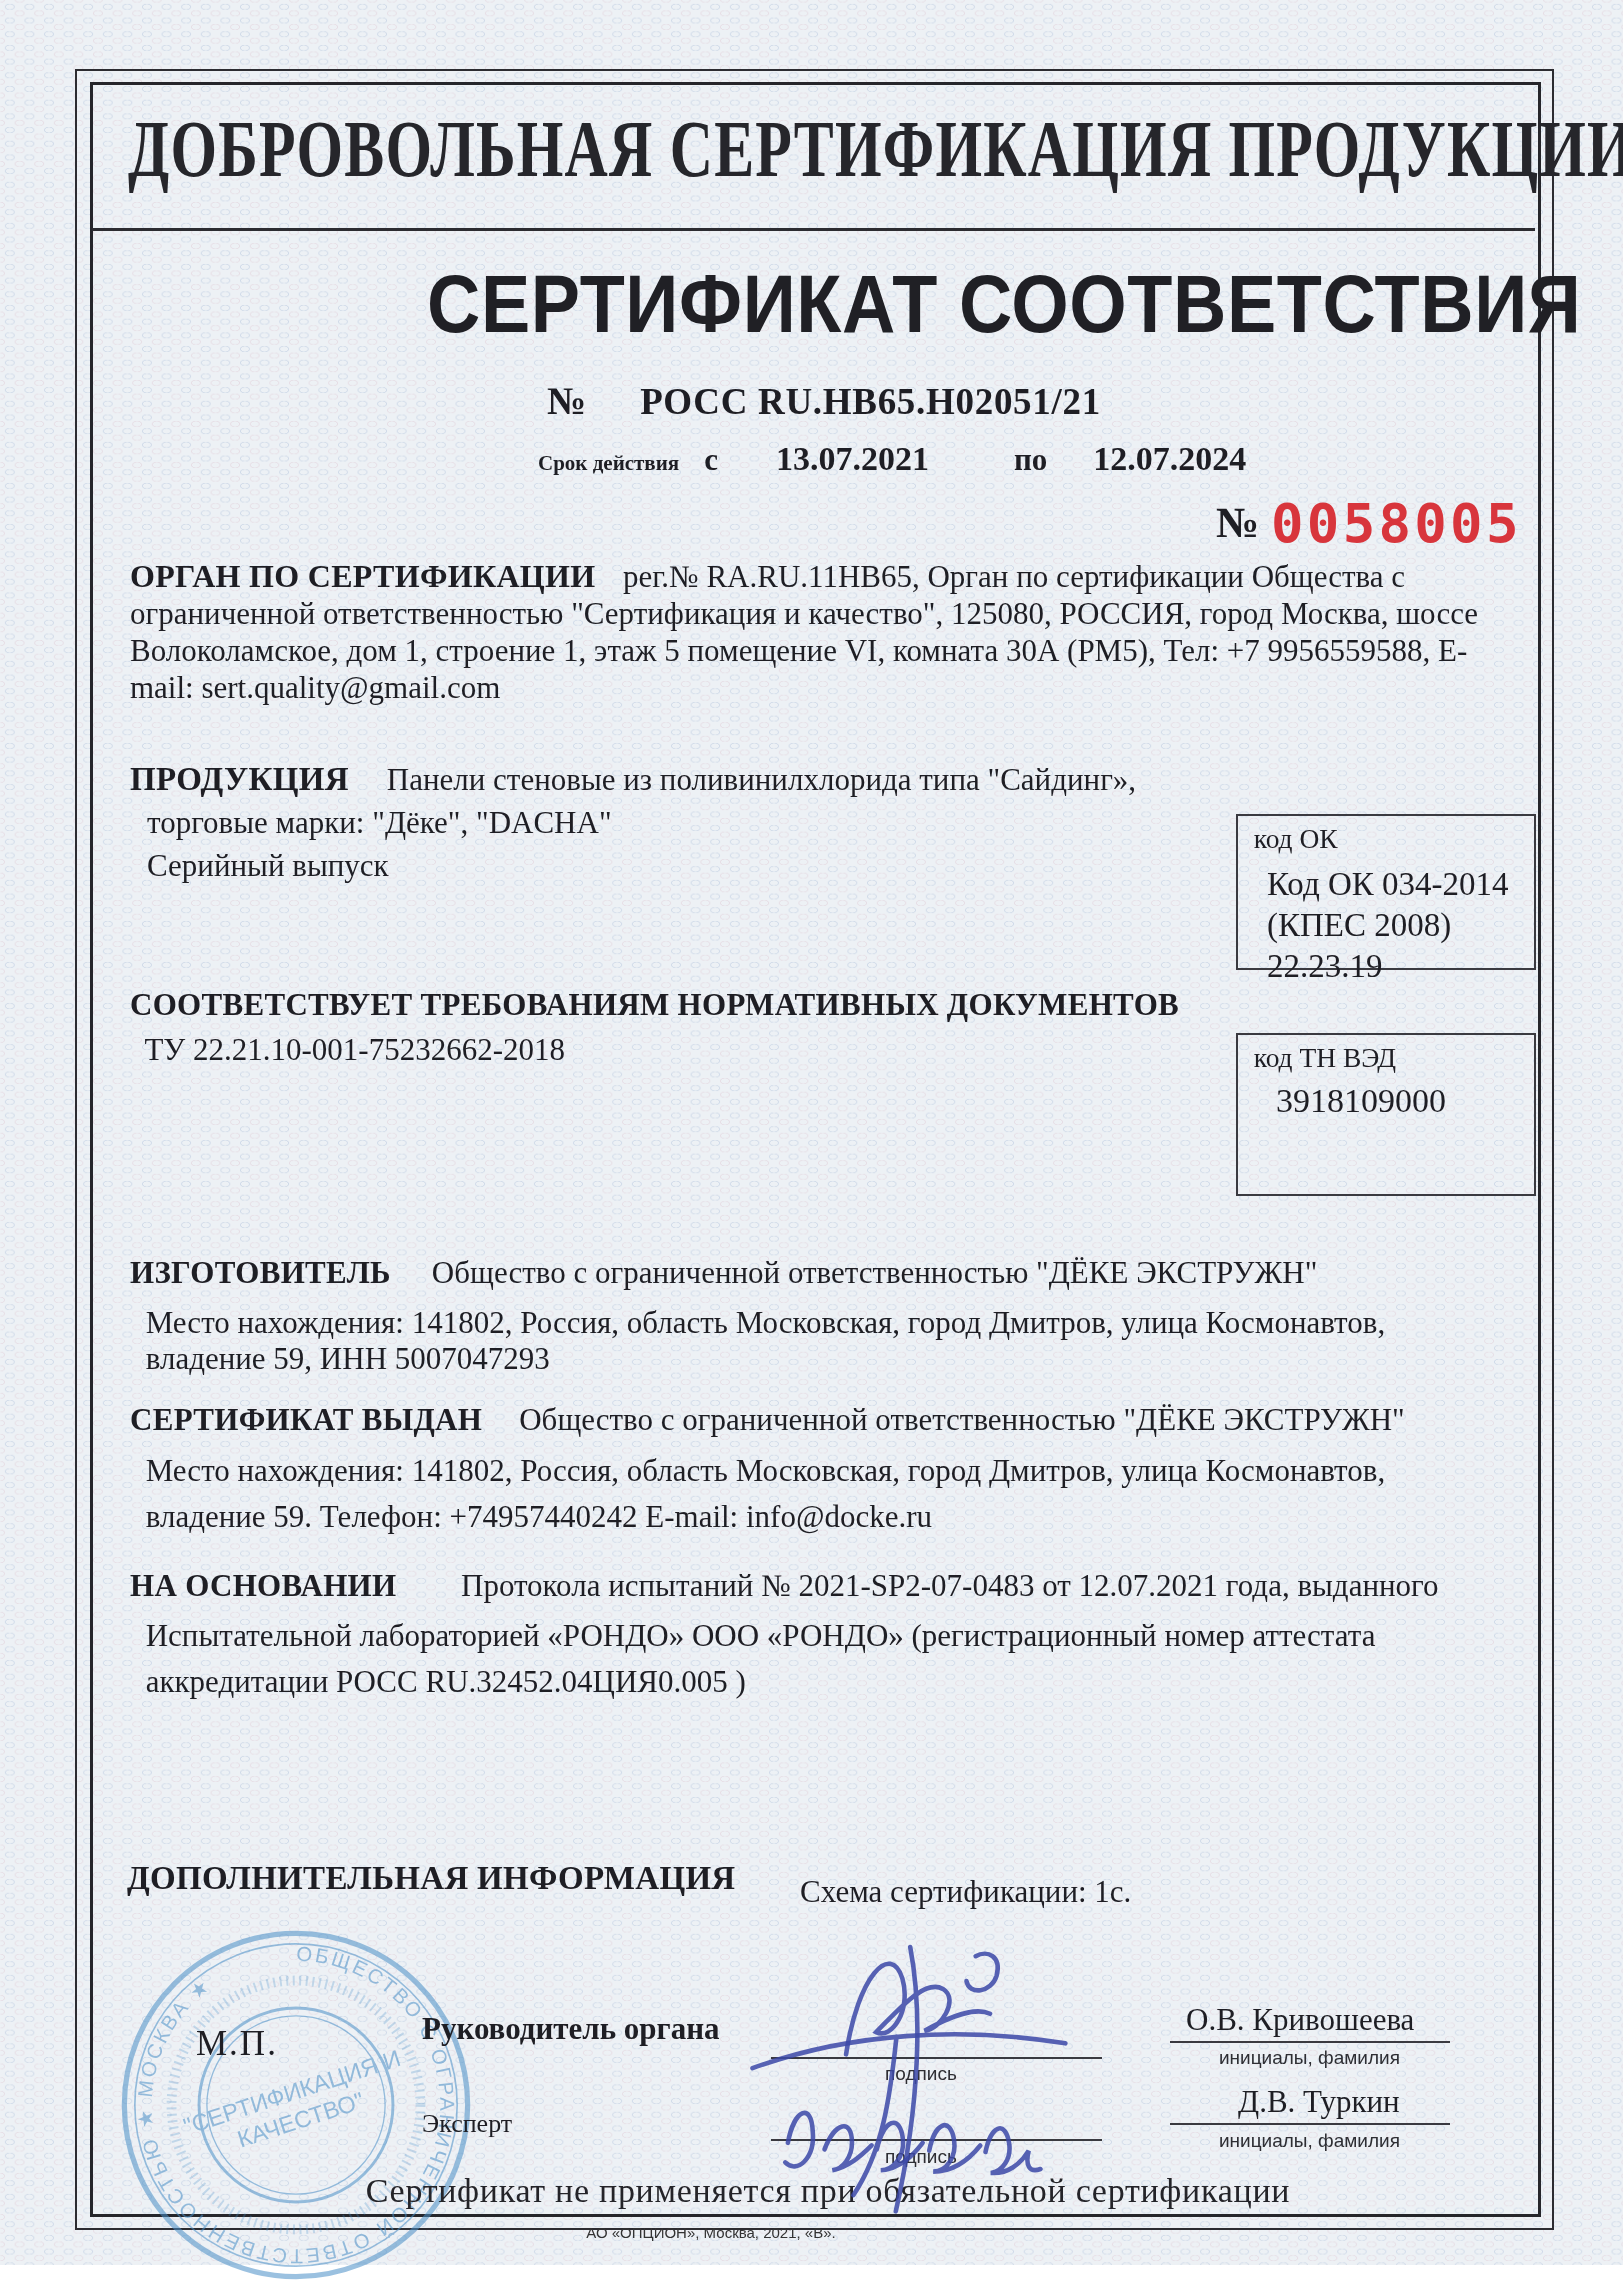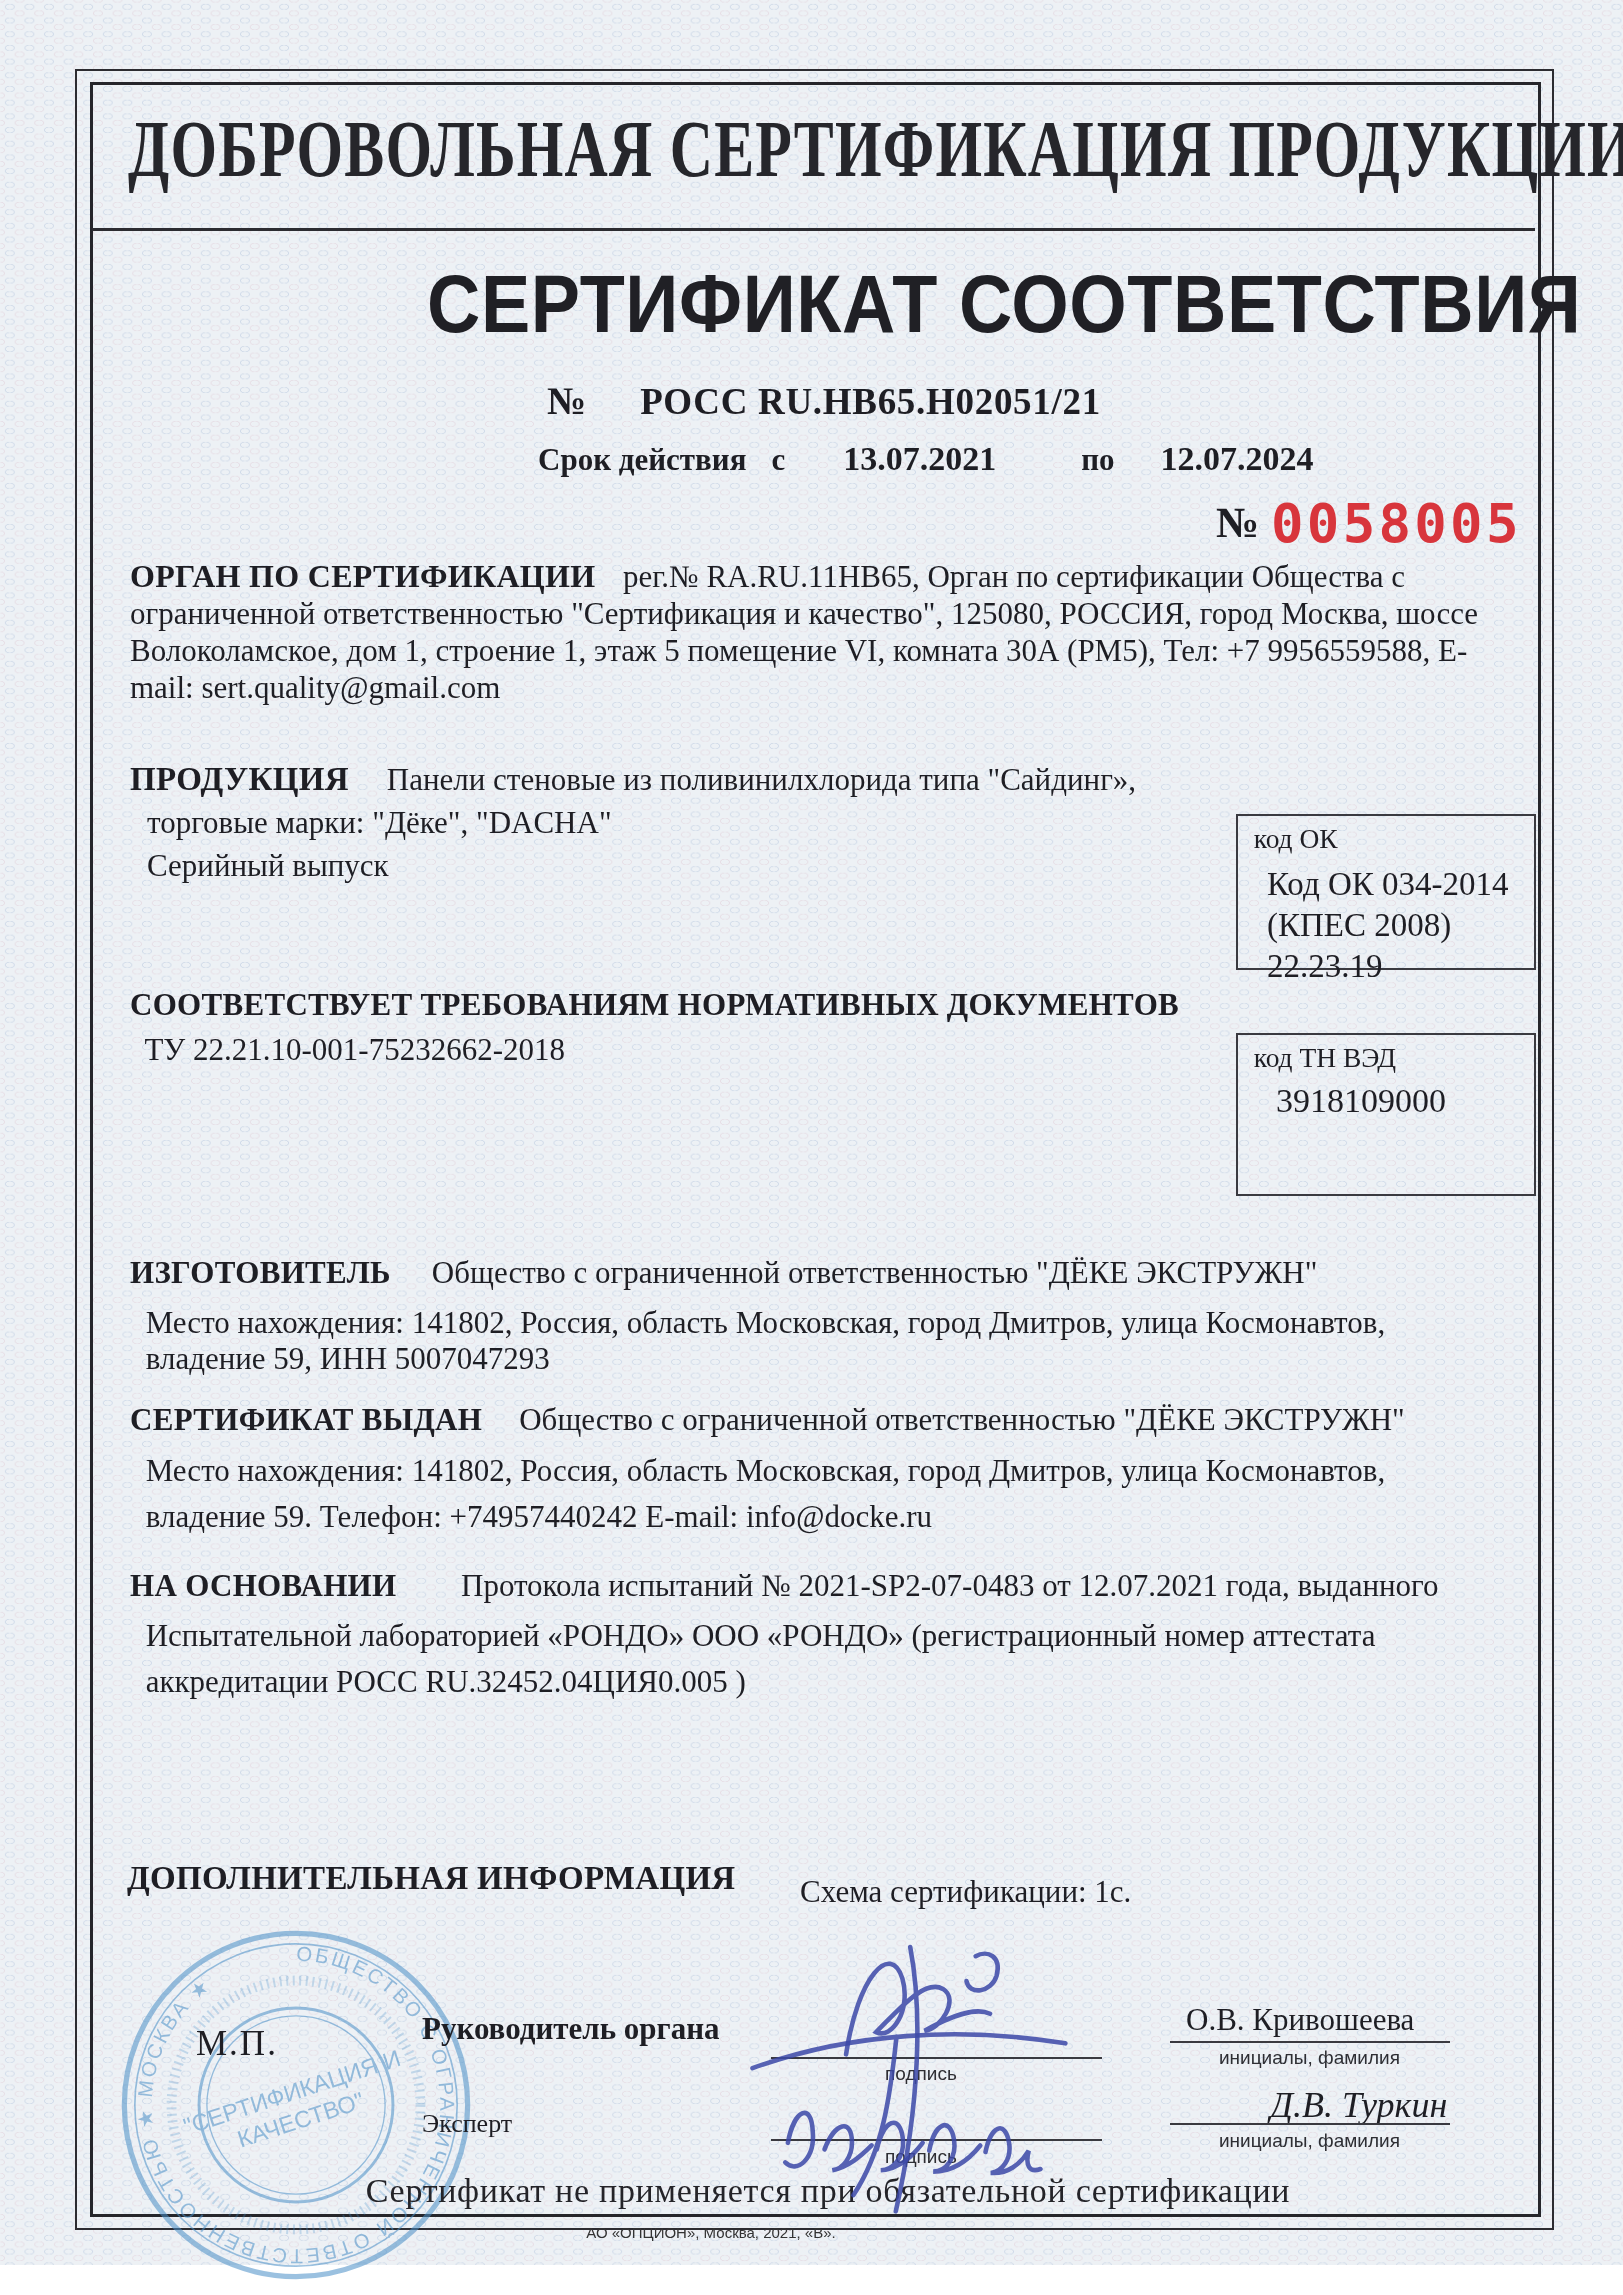--- a/index.html
+++ b/index.html
@@ -22,21 +22,21 @@
     transform:scale(0.95,1.28);transform-origin:center top;color:#26262b;}
   .title{position:absolute;left:427px;top:257px;font-family:"Liberation Sans","DejaVu Sans",sans-serif;
     font-weight:bold;font-size:82px;letter-spacing:0.7px;white-space:nowrap;
     transform:scaleX(0.90);transform-origin:left top;color:#202025;}
 
   .regline{position:absolute;left:547px;top:378px;white-space:nowrap;}
   .regline .no{font-size:39px;font-weight:600;}
   .regline .val{font-size:37px;font-weight:bold;margin-left:54px;letter-spacing:0.7px;}
 
   .validity{position:absolute;left:538px;top:440px;white-space:nowrap;font-weight:bold;}
-  .validity .lbl{font-size:31px;}
+  .validity .lbl{font-size:21px;}
   .validity .word{font-size:31px;margin-left:25px;}
   .validity .d1{font-size:34px;margin-left:58px;}
   .validity .word2{font-size:31px;margin-left:85px;}
   .validity .d2{font-size:34px;margin-left:46px;}
 
   .blankno{position:absolute;left:1216px;top:492px;white-space:nowrap;}
   .blankno .no{font-size:43px;font-weight:600;vertical-align:5.2px;}
   .blankno .digits{font-family:"DejaVu Sans Mono",monospace;font-weight:bold;font-size:54px;
     letter-spacing:3.3px;margin-left:11.8px;}
 
@@ -90,21 +90,21 @@
   .sl2{left:771px;top:2139px;width:331px;}
   .nl1{left:1170px;top:2041px;width:280px;}
   .nl2{left:1170px;top:2123px;width:280px;}
   .caption{position:absolute;font-family:"Liberation Sans","DejaVu Sans",sans-serif;
     font-size:19px;color:#2e2e33;z-index:4;}
   .cap-sig1{left:885px;top:2063px;}
   .cap-sig2{left:885px;top:2146px;}
   .cap-name1{left:1219px;top:2047px;}
   .cap-name2{left:1219px;top:2130px;}
   .name1{position:absolute;left:1186px;top:2002px;font-size:31px;white-space:nowrap;z-index:4;}
-  .name2{position:absolute;left:1270px;top:2084px;font-size:36px;white-space:nowrap;z-index:4;font-style:italic;}
+  .name2{position:absolute;left:1238px;top:2084px;font-size:31px;white-space:nowrap;z-index:4;}
 
   .footnote{position:absolute;left:108px;top:2172px;width:1440px;text-align:center;font-size:34px;
     letter-spacing:0.7px;color:#242429;z-index:4;}
   .imprint{position:absolute;left:0;top:2224px;width:1422px;text-align:center;
     font-family:"Liberation Sans","DejaVu Sans",sans-serif;font-size:15px;color:#333;}
 
   .stamp{position:absolute;left:106px;top:1915px;width:380px;height:380px;z-index:1;opacity:0.55;}
   .sig-svg{position:absolute;z-index:5;pointer-events:none;}
   .sig1{left:812px;top:1930px;width:288px;height:301px;}
   .sig2{left:725px;top:2021px;width:432px;height:190px;}

